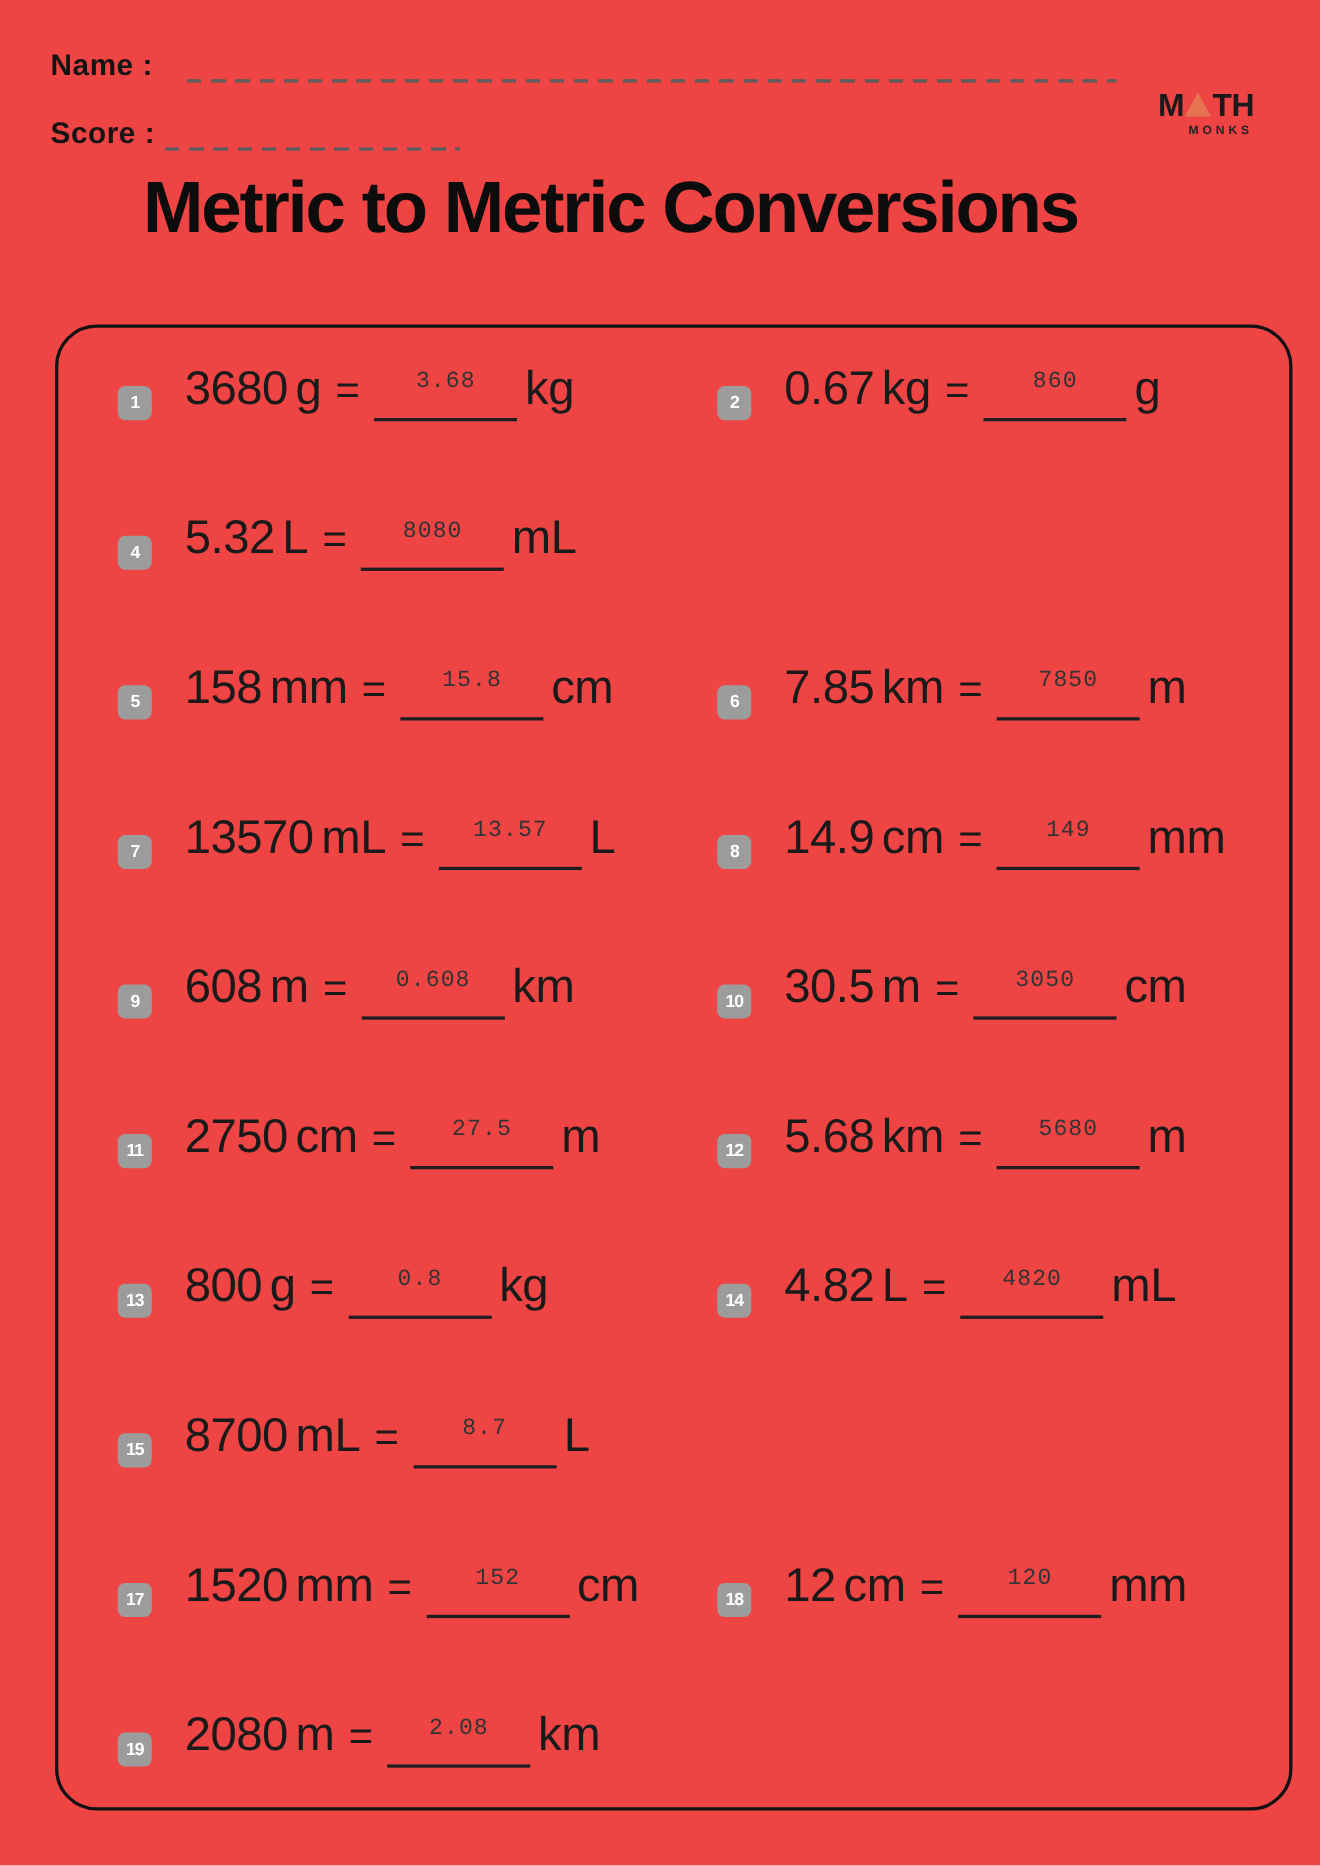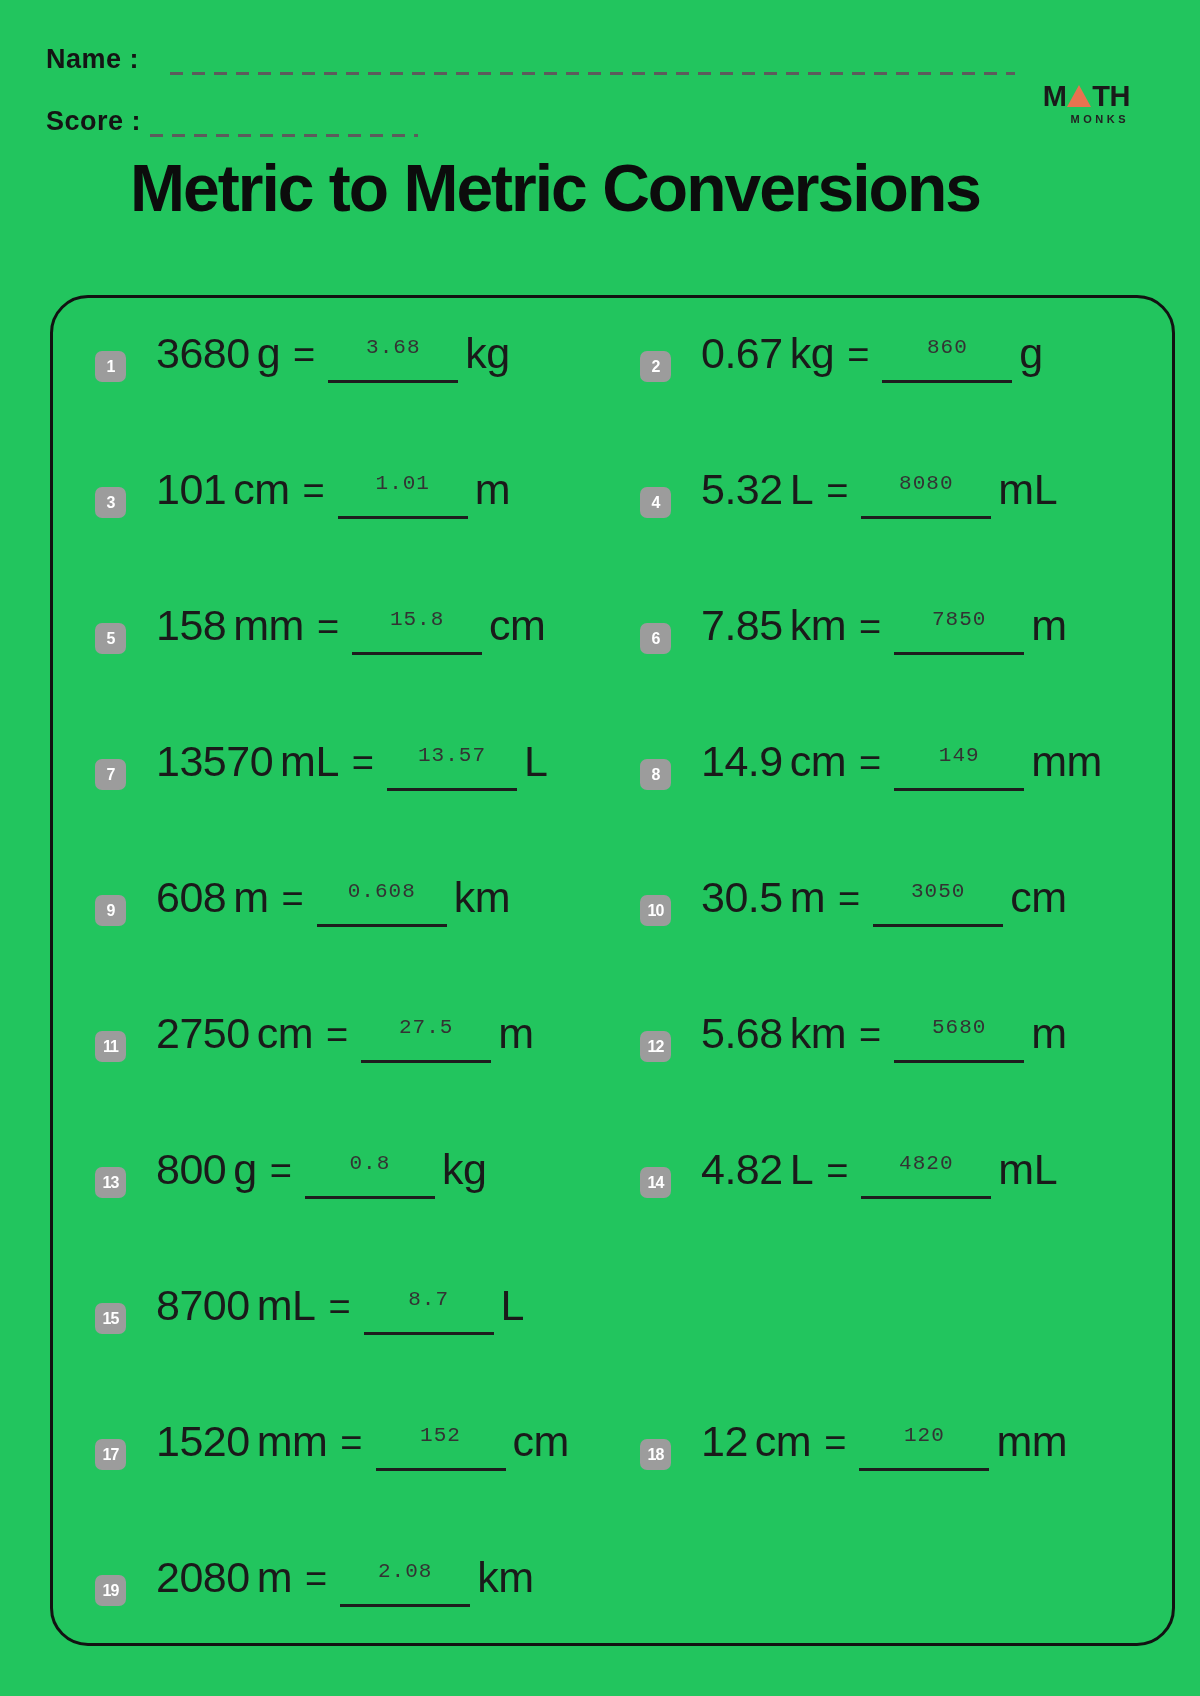--- a/index.html
+++ b/index.html
@@ -1,20 +1,20 @@
 <!DOCTYPE html>
 <html><head>
 <meta charset="utf-8">
 <style>
   html, body { margin: 0; padding: 0; background: #ffffff; }
   .page {
     position: relative;
     width: 1200px;
     height: 1696px;
-    background: #22c55e;
+    background: #ef4444;
     font-family: "Liberation Sans", sans-serif;
     overflow: hidden;
   }
 
   
   .field-label {
     position: absolute;
     font-size: 27px;
     font-weight: 700;
     color: #141414;
@@ -27,21 +27,21 @@
     position: absolute;
     height: 3px;
     background: repeating-linear-gradient(90deg, #5c5c5c 0 13px, transparent 13px 22px);
   }
   .name-line  { left: 170px; top: 72px;  width: 845px; }
   .score-line { left: 150px; top: 134px; width: 268px; }
 
   
   .logo {
     position: absolute;
-    right: 70px;
+    right: 60px;
     top: 82px;
     text-align: right;
   }
   .logo-top {
     font-size: 29px;
     font-weight: 700;
     color: #1a1a1a;
     letter-spacing: -0.5px;
     line-height: 1;
     white-space: nowrap;
@@ -87,21 +87,21 @@
     box-sizing: border-box;
     border: 3px solid #121212;
     border-radius: 38px;
     overflow: hidden;
   }
   .rows { margin-top: -10px; }
   .row {
     height: 136px;
     display: flex;
     align-items: center;
-    padding-left: 42px;
+    padding-left: 54px;
   }
   .problem { white-space: nowrap; }
   .p-left  { width: 545px; }
   .p-right { flex: 1; }
 
   .badge {
     display: inline-block;
     width: 31px; height: 31px;
     background: #9c9c9c;
     border-radius: 7px;
@@ -161,21 +161,20 @@
 
   <h1 class="title">Metric to Metric Conversions</h1>
 
   <div class="box">
     <div class="rows" id="rows">
         <div class="row">
           <div class="problem p-left"><span class="badge">1</span><span class="qv">3680</span><span class="qu">g</span><span class="eq">=</span><span class="ansline"><span class="ans">3.68</span></span><span class="tu">kg</span></div>
           <div class="problem p-right"><span class="badge">2</span><span class="qv">0.67</span><span class="qu">kg</span><span class="eq">=</span><span class="ansline"><span class="ans">860</span></span><span class="tu">g</span></div>
         </div>
         <div class="row">
-          <div class="problem p-left"><span class="badge">3</span><span class="qv">101</span><span class="qu">cm</span><span class="eq">=</span><span class="ansline"><span class="ans">1.01</span></span><span class="tu">m</span></div>
           <div class="problem p-right"><span class="badge">4</span><span class="qv">5.32</span><span class="qu">L</span><span class="eq">=</span><span class="ansline"><span class="ans">8080</span></span><span class="tu">mL</span></div>
         </div>
         <div class="row">
           <div class="problem p-left"><span class="badge">5</span><span class="qv">158</span><span class="qu">mm</span><span class="eq">=</span><span class="ansline"><span class="ans">15.8</span></span><span class="tu">cm</span></div>
           <div class="problem p-right"><span class="badge">6</span><span class="qv">7.85</span><span class="qu">km</span><span class="eq">=</span><span class="ansline"><span class="ans">7850</span></span><span class="tu">m</span></div>
         </div>
         <div class="row">
           <div class="problem p-left"><span class="badge">7</span><span class="qv">13570</span><span class="qu">mL</span><span class="eq">=</span><span class="ansline"><span class="ans">13.57</span></span><span class="tu">L</span></div>
           <div class="problem p-right"><span class="badge">8</span><span class="qv">14.9</span><span class="qu">cm</span><span class="eq">=</span><span class="ansline"><span class="ans">149</span></span><span class="tu">mm</span></div>
         </div>

